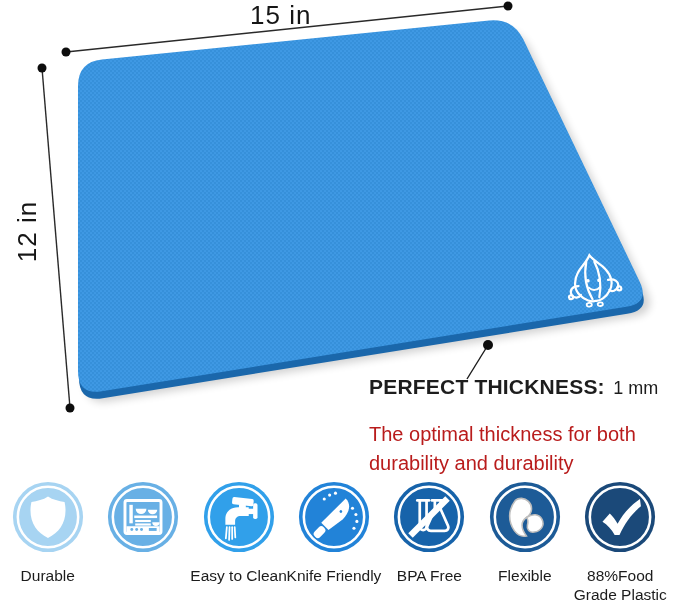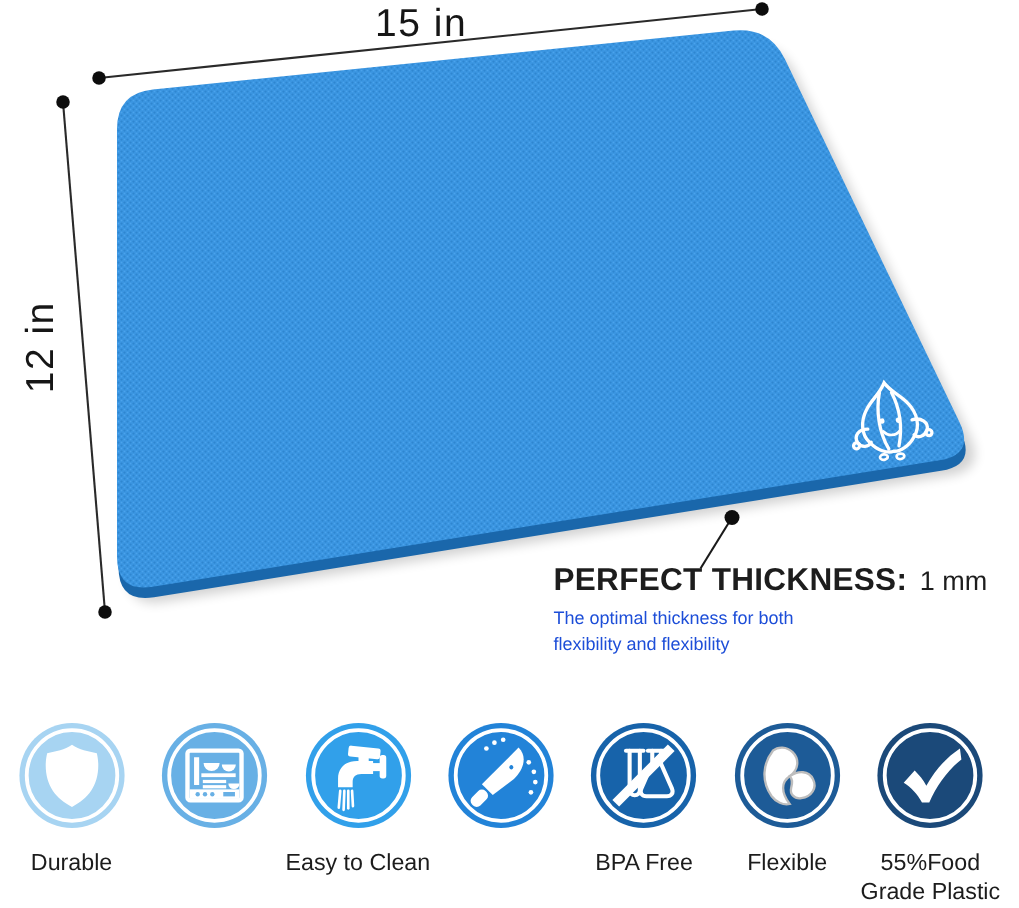--- a/index.html
+++ b/index.html
@@ -9,21 +9,21 @@
   }
   svg{display:block;}
   .scene{position:absolute;left:0;top:0;}
   .dim-label{position:absolute;font-size:26px;color:#161616;letter-spacing:1px;}
   .dim-label.top{left:250px;top:0px;}
   .dim-label.left{left:-14px;top:216px;width:82px;text-align:center;transform:rotate(-90deg);}
   .callout{position:absolute;left:369px;top:375px;width:290px;}
   .callout-line1{white-space:nowrap;}
   .callout-title{font-weight:bold;font-size:21px;letter-spacing:.2px;}
   .callout-value{font-size:18px;font-weight:normal;margin-left:4px;}
-  .callout-desc{font-size:12px;line-height:1.45;margin-top:5px;color:#1d4ed8;}
+  .callout-desc{font-size:20px;line-height:1.45;margin-top:21px;color:#b91c1c;}
   .features{position:absolute;left:0;top:480px;width:668px;display:flex;}
   .feature{flex:1 1 0;display:flex;flex-direction:column;align-items:center;min-width:0;}
   .feature .label{margin-top:12px;font-size:15.5px;color:#1c1c1c;white-space:nowrap;text-align:center;line-height:1.25;}
   .feature.wrap .label{white-space:normal;max-width:98px;}
 </style>
 </head>
 <body>
 
 <div class="stage">
 
@@ -83,21 +83,21 @@
   <div class="dim-label top">15 in</div>
   <div class="dim-label left">12 in</div>
 
   <div class="callout">
     <div class="callout-line1">
       <span class="callout-title">PERFECT THICKNESS:</span>
       <span class="callout-value">1 mm</span>
     </div>
     <div class="callout-desc">
       <div>The optimal thickness for both</div>
-      <div>flexibility and flexibility</div>
+      <div>durability and durability</div>
     </div>
   </div>
 
   <div class="features">
 
     <div class="feature">
       <svg width="74" height="74" viewBox="0 0 76 76">
         <circle cx="38" cy="38" r="36" fill="#a7d4f2"></circle>
         <circle cx="38" cy="38" r="31" fill="none" stroke="#fff" stroke-width="2.6"></circle>
         <path d="M38 17 C33 20.5 27 21.5 21 22.7 C20.6 24.5 20 27.5 20 31 C20 45 27 54 38 59.5 C49 54 56 45 56 31 C56 27.5 55.4 24.5 55 22.7 C49 21.5 43 20.5 38 17 Z" fill="#fff"></path>
@@ -156,20 +156,21 @@
         <g fill="#fff">
           <circle cx="28" cy="19.5" r="1.6"></circle>
           <circle cx="33.5" cy="15.5" r="1.6"></circle>
           <circle cx="39.5" cy="13.5" r="1.6"></circle>
           <circle cx="57" cy="29" r="1.6"></circle>
           <circle cx="60.5" cy="35.5" r="1.6"></circle>
           <circle cx="61.5" cy="42.5" r="1.6"></circle>
           <circle cx="58.5" cy="49.5" r="1.6"></circle>
         </g>
       </svg>
+      <div class="label">Knife Friendly</div>
     </div>
 
     <div class="feature">
       <svg width="74" height="74" viewBox="0 0 76 76">
         <circle cx="38" cy="38" r="36" fill="#1763aa"></circle>
         <circle cx="38" cy="38" r="31" fill="none" stroke="#fff" stroke-width="2.6"></circle>
         <g stroke="#fff" stroke-width="2.8" fill="none" stroke-linecap="round">
           <path d="M28.5 21 L28.5 48 A3.5 3.5 0 0 0 35.5 48 L35.5 21"></path>
           <line x1="26" y1="21" x2="38" y2="21"></line>
           <path d="M44 21 L44 30 L36.5 47 C35.3 50 37 52.2 40 52.2 L54 52.2 C57 52.2 58.7 50 57.5 47 L50 30 L50 21"></path>
@@ -189,17 +190,17 @@
       </svg>
       <div class="label">Flexible</div>
     </div>
 
     <div class="feature wrap">
       <svg width="74" height="74" viewBox="0 0 76 76">
         <circle cx="38" cy="38" r="36" fill="#1b4979"></circle>
         <circle cx="38" cy="38" r="31" fill="none" stroke="#fff" stroke-width="2.6"></circle>
         <path d="M20 43 L27.5 34.5 C30.5 37.5 33.5 41 35.5 45 C41.5 34 49.5 25.5 58.5 19.5 L59.5 27 C50.5 34 42.5 45 37.5 56.5 L32.5 56.5 C29.5 51 25 46 20 43 Z" fill="#fff"></path>
       </svg>
-      <div class="label">55%Food Grade Plastic</div>
+      <div class="label">88%Food Grade Plastic</div>
     </div>
 
   </div>
 </div>
 
 </body></html>

